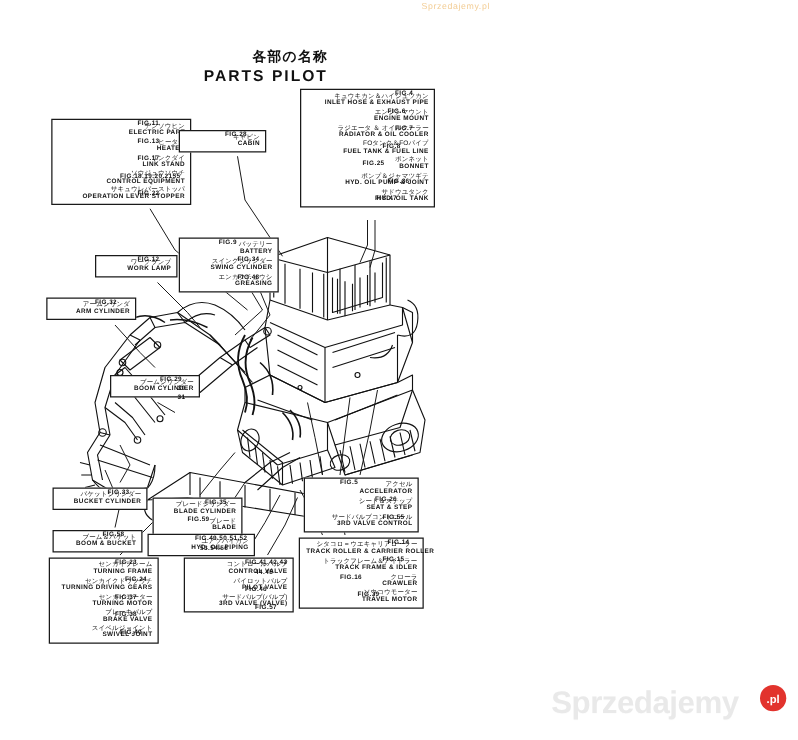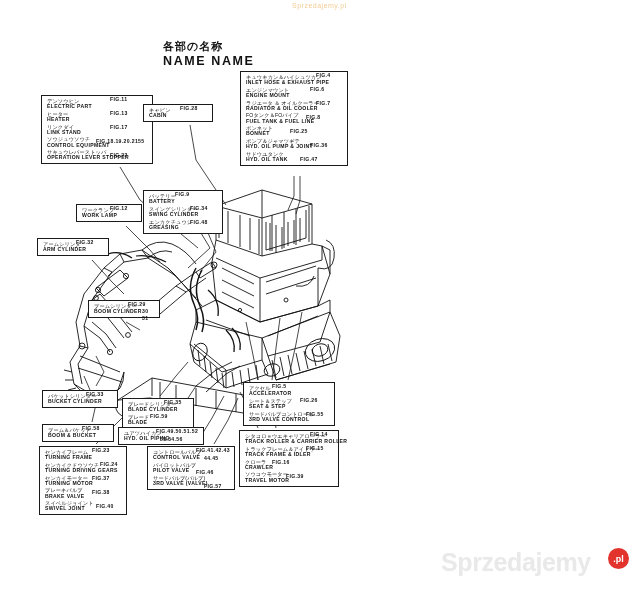--- a/index.html
+++ b/index.html
@@ -1,21 +1,21 @@
 <!DOCTYPE html>
 <html><head>
 <meta charset="utf-8">
 <style>
   html,body{margin:0;padding:0;}
   body{
     width:638px;height:592px;background:#ffffff;
     font-family:"Liberation Sans",sans-serif;
     position:relative;overflow:hidden;
   }
-  .page{position:absolute;inset:0;}
+  .page{position:absolute;inset:0;text-align:right;}
 
   
   .title-block{position:absolute;left:163px;top:40px;}
   .title-jp{font-size:11px;letter-spacing:1px;color:#111;line-height:1.25;font-weight:700;}
   .title-en{font-size:12.5px;letter-spacing:1.6px;color:#111;line-height:1.25;font-weight:700;}
 
   
   .callout{
     position:absolute;border:1px solid #1a1a1a;background:#fff;
     padding:3px 4px 3px 5px;box-sizing:border-box;z-index:6;
@@ -52,21 +52,21 @@
 </style>
 </head>
 <body>
 
 <div class="page">
 
   <div class="wm-top">Sprzedajemy.pl</div>
 
   <div class="title-block">
     <div class="title-jp">各部の名称</div>
-    <div class="title-en">NAME NAME</div>
+    <div class="title-en">PARTS PILOT</div>
   </div>
 
   <svg class="lines" viewBox="0 0 638 592" xmlns="http://www.w3.org/2000/svg">
     <g stroke="#1a1a1a" stroke-width="0.8" fill="none">
 
       <path d="M294,176 L294,196 L288,210"></path>
       <path d="M300,176 L300,200 L296,214"></path>
 
       <path d="M190,125 L196,160 L226,205"></path>
 

